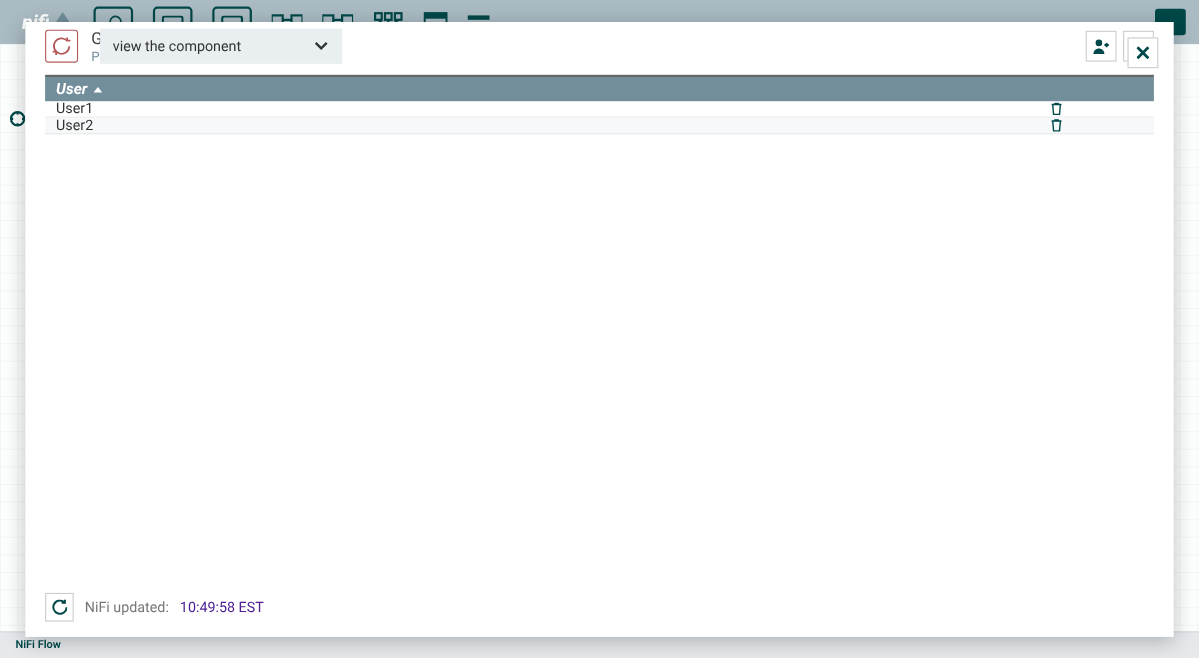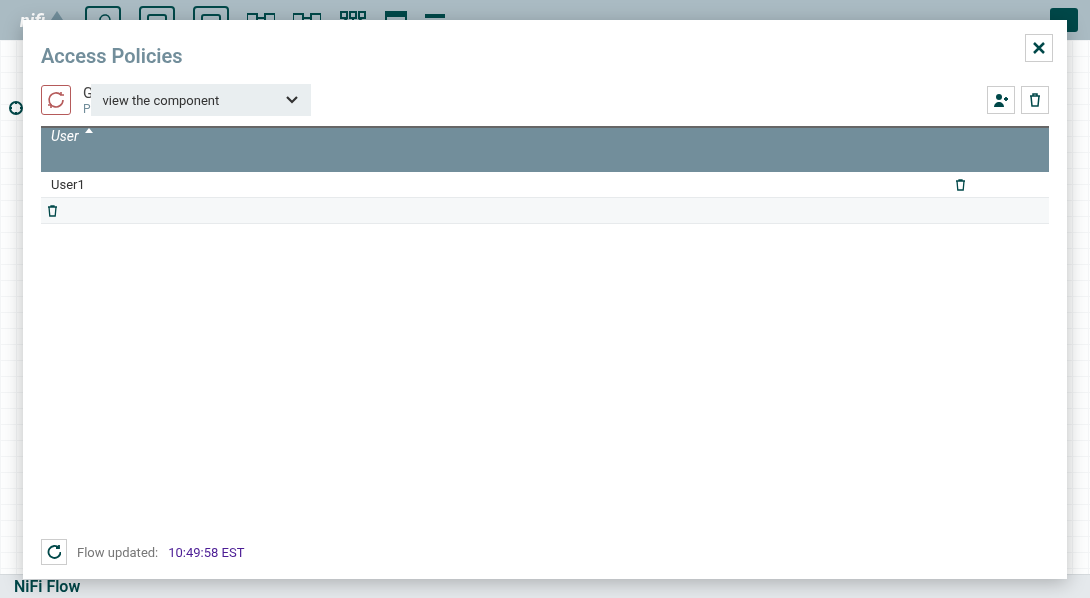--- a/index.html
+++ b/index.html
@@ -88,21 +88,21 @@
   .left-3f { color:#728e9b; font-size:12px; margin-top:-2px; }
   .breadcrumb-bar {
     position: absolute;
     left: 0; right: 0; bottom: 0;
     height: 24px;
     background: #e5e9ec;
     border-top: 1px solid #d5dadd;
     display: flex;
     align-items: center;
     padding-left: 14px;
-    font-size: 16px;
+    font-size: 10px;
     color: #004849;
     font-weight: 600;
   }
 
   
   .modal {
     position: absolute;
     top: 20px; left: 23px;
     width: 1044px;
     height: 559px;
@@ -174,35 +174,36 @@
     color: #004849;
     cursor: pointer;
   }
   .table-wrap {
     margin: 0 18px;
     border-top: 2px solid #666;
   }
   .table-head {
     background: #728e9b;
     color: #fff;
-    height: 44px;
-    display:flex; 
+    height: 22px;
+    display:flex; align-items:center;
     padding-left: 10px;
     font-style: italic;
     font-size: 14px;
     gap: 6px;
+    font-weight: bold;
   }
   .sort-caret {
     width:0;height:0;
     border-left:4px solid transparent;
     border-right:4px solid transparent;
     border-bottom:5px solid #fff;
   }
   .table-body .row {
-    height: 26px;
+    height: 15px;
     display:flex; align-items:center;
     font-size: 13px;
     color: #333;
     border-bottom: 1px solid #e7eaec;
   }
   .table-body .row:nth-child(even){ background:#f6f8f9; }
   .cell-user { flex: 1; padding-left: 10px; }
   .cell-act { width: 100px; display:flex; justify-content:flex-start; padding-left:6px; }
   .row-trash { color:#004849; cursor:pointer; font-size:13px; }
   .modal-footer {
@@ -317,23 +318,20 @@
     <span>NiFi Flow</span>
   </div>
 </div>
 
 <div class="modal">
   <button class="modal-close">
     <svg width="12" height="12" viewBox="0 0 12 12">
         <path d="M1 1l10 10M11 1L1 11" stroke="#004849" stroke-width="2.5"></path>
       </svg>
   </button>
-  <div class="modal-header">
-    <div class="modal-title">Access Policies</div>
-  </div>
   <div class="subject-row">
     <div class="proc-icon">
       <svg width="18" height="18" viewBox="0 0 18 18">
           <path d="M14 4a7 7 0 1 0 2 5" stroke="#b55a5a" stroke-width="1.6" fill="none"></path>
           <path d="M14 1v3h3" stroke="#b55a5a" stroke-width="1.6" fill="none"></path>
           <path d="M4 14a7 7 0 0 0 0 0" stroke="#b55a5a" stroke-width="1.6" fill="none"></path>
           <path d="M4 17v-3H1" stroke="#b55a5a" stroke-width="1.6" fill="none"></path>
         </svg>
     </div>
     <div class="subject-text">
@@ -373,34 +371,35 @@
           <div class="cell-user">User1</div>
           <div class="cell-act">
             <span class="row-trash">
               <svg width="11" height="12" viewBox="0 0 11 12">
                 <path d="M1 2h9M4 2V1h3v1M2 2l.8 9h5.4L9 2" stroke="#004849" stroke-width="1.3" fill="none"></path>
               </svg>
             </span>
           </div>
         </div>
         <div class="row">
+          <div class="cell-user">User2</div>
           <div class="cell-act">
             <span class="row-trash">
               <svg width="11" height="12" viewBox="0 0 11 12">
                 <path d="M1 2h9M4 2V1h3v1M2 2l.8 9h5.4L9 2" stroke="#004849" stroke-width="1.3" fill="none"></path>
               </svg>
             </span>
           </div>
         </div>
       </div>
   </div>
 
   <div class="modal-footer">
     <button class="refresh-btn">
       <svg width="14" height="14" viewBox="0 0 14 14">
           <path d="M12 3a6 6 0 1 0 1.5 4" stroke="#004849" stroke-width="1.8" fill="none"></path>
           <path d="M12 0v3H9" stroke="#004849" stroke-width="1.8" fill="none"></path>
         </svg>
     </button>
-    <span class="last-updated-label">Flow updated:</span>
+    <span class="last-updated-label">NiFi updated:</span>
     <span class="last-updated-time">10:49:58 EST</span>
   </div>
 </div>
 
 </body></html>

